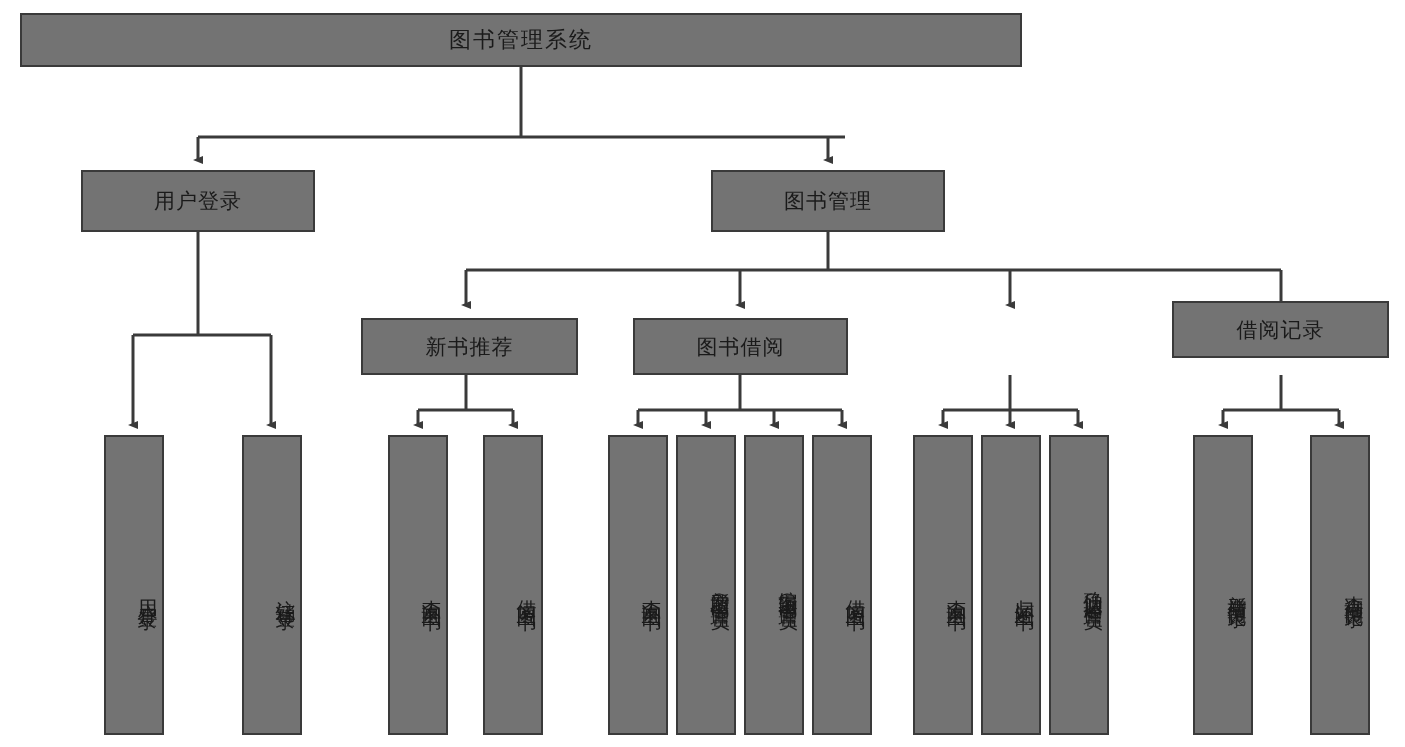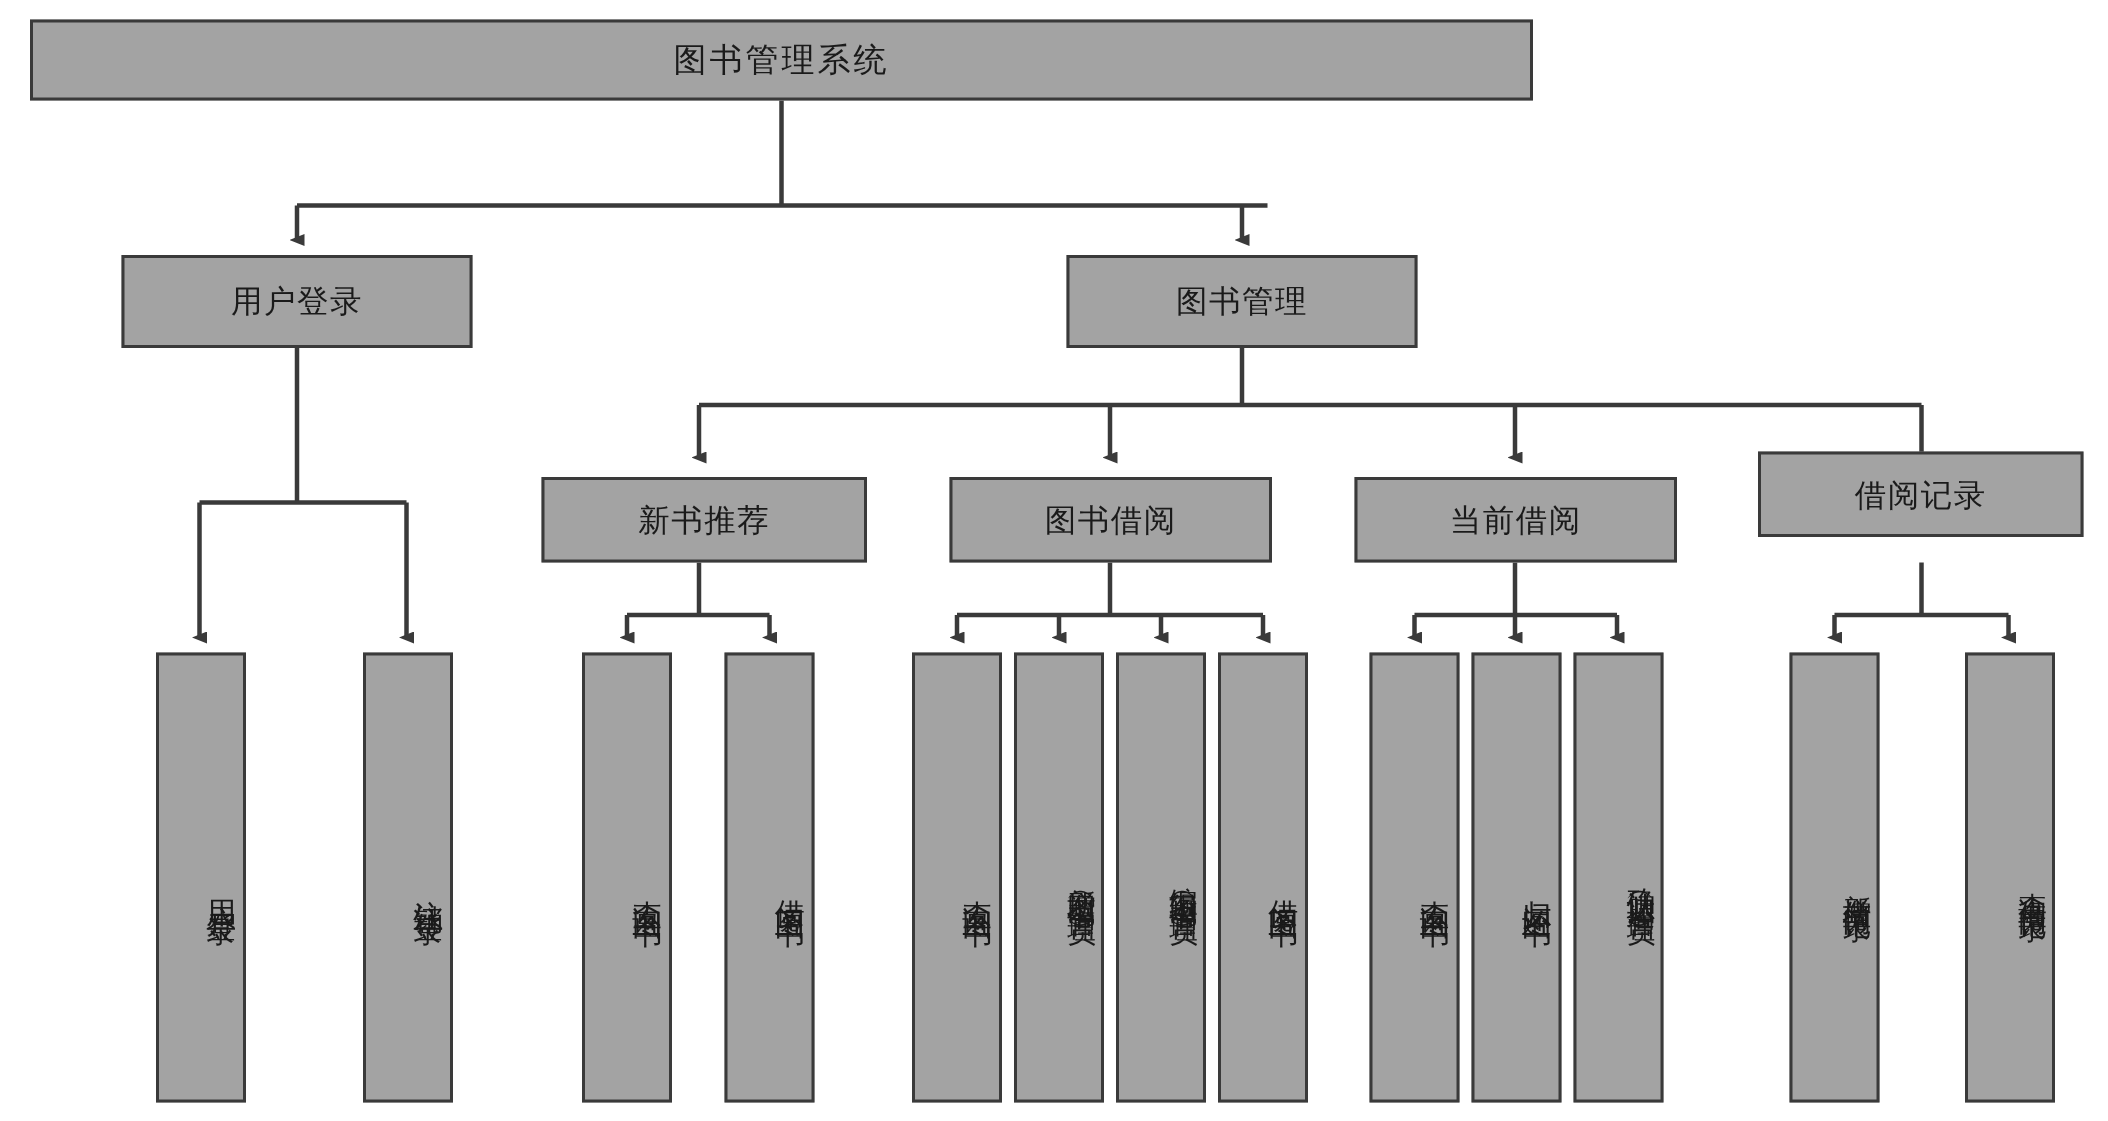--- a/index.html
+++ b/index.html
@@ -5,21 +5,21 @@
   html,body{margin:0;padding:0;}
   body{
     width:1405px;height:747px;
     background:#ffffff;
     font-family:"DejaVu Sans","Liberation Sans",sans-serif;
     overflow:hidden;position:relative;
   }
   #diagram{position:absolute;left:0;top:0;width:1405px;height:747px;}
   .node{
     position:absolute;
-    background:#a3a3a3;
+    background:#737373;
     border:2.5px solid #3a3a3a;
     box-sizing:border-box;
     display:flex;align-items:center;justify-content:center;
     color:#1a1a1a;
   }
   .node.h{
     font-size:21px;
     letter-spacing:1px;
   }
   .node.title{
@@ -101,21 +101,20 @@
     </g>
   </svg>
 
   <div class="node title" style="left:20px;top:13px;width:1002px;height:54px;">图书管理系统</div>
 
   <div class="node h" style="left:81px;top:170px;width:234px;height:62px;">用户登录</div>
   <div class="node h" style="left:711px;top:170px;width:234px;height:62px;font-family:Liberation Serif, serif;">图书管理</div>
 
   <div class="node h" style="left:361px;top:318px;width:217px;height:57px;">新书推荐</div>
   <div class="node h" style="left:633px;top:318px;width:215px;height:57px;text-align:right;">图书借阅</div>
-  <div class="node h" style="left:903px;top:318px;width:215px;height:57px;">当前借阅</div>
   <div class="node h" style="left:1172px;top:301px;width:217px;height:57px;">借阅记录</div>
 
   <div class="node v" style="left:104px;top:435px;width:60px;height:300px;">用户登录</div>
   <div class="node v" style="left:242px;top:435px;width:60px;height:300px;">注销登录</div>
 
   <div class="node v" style="left:388px;top:435px;width:60px;height:300px;">查询图书</div>
   <div class="node v" style="left:483px;top:435px;width:60px;height:300px;">借阅图书</div>
 
   <div class="node v" style="left:608px;top:435px;width:60px;height:300px;">查询图书</div>
   <div class="node v tall" style="left:676px;top:435px;width:60px;height:300px;">新增图书（管理员）</div>

